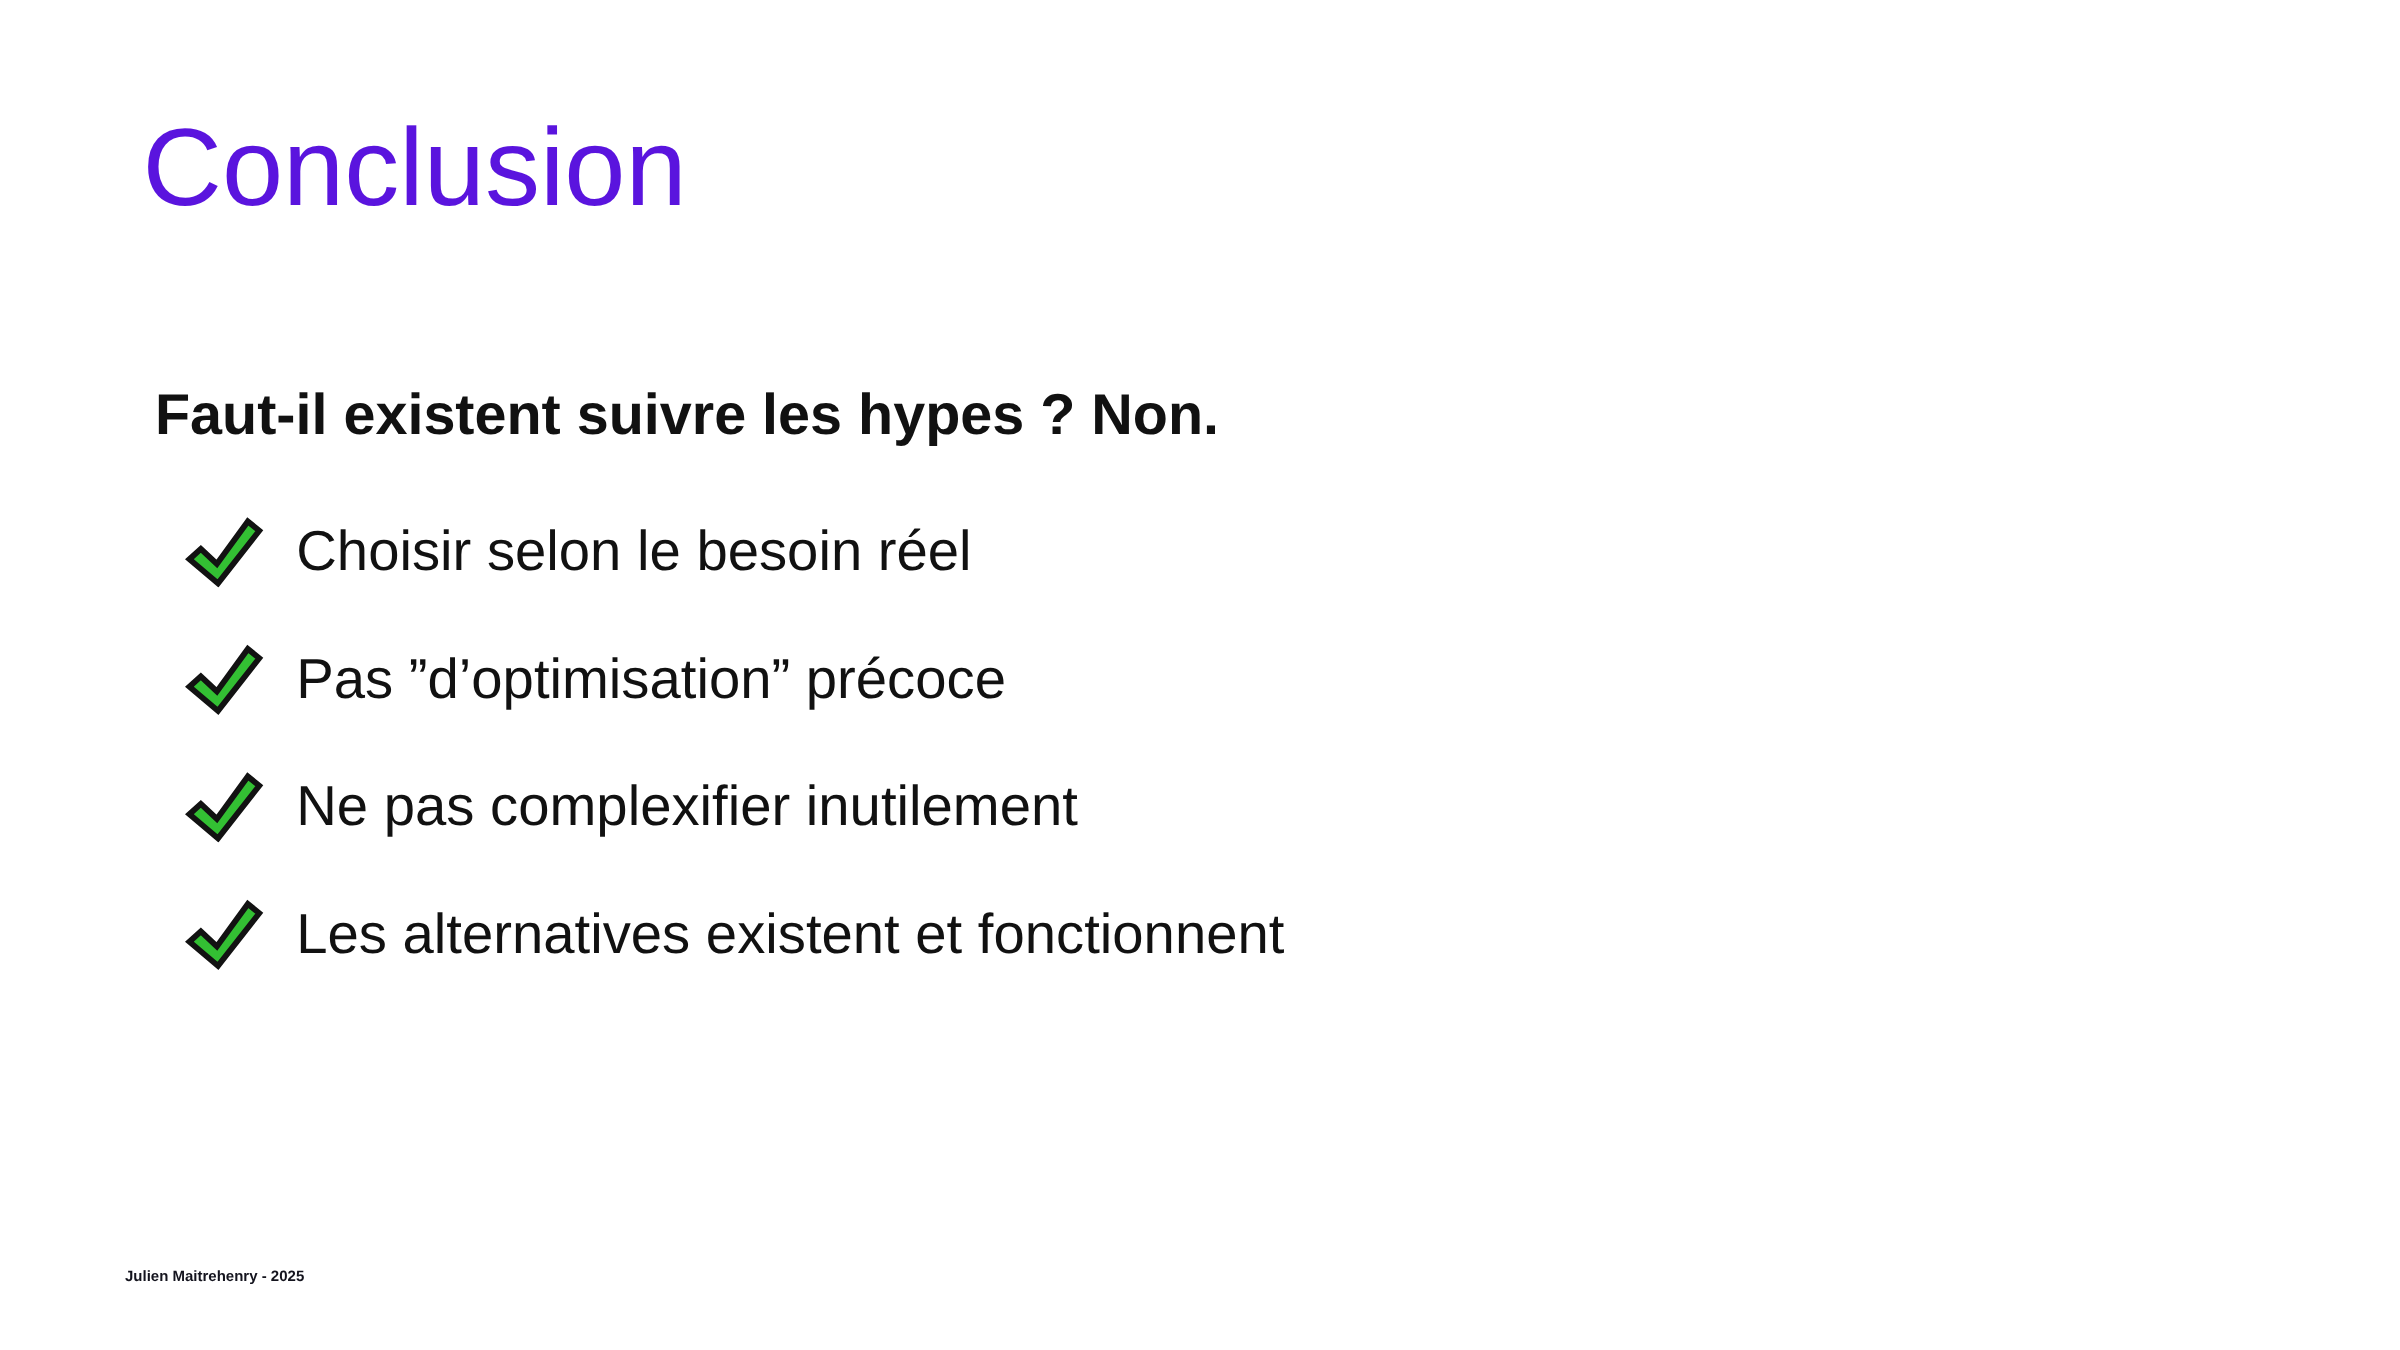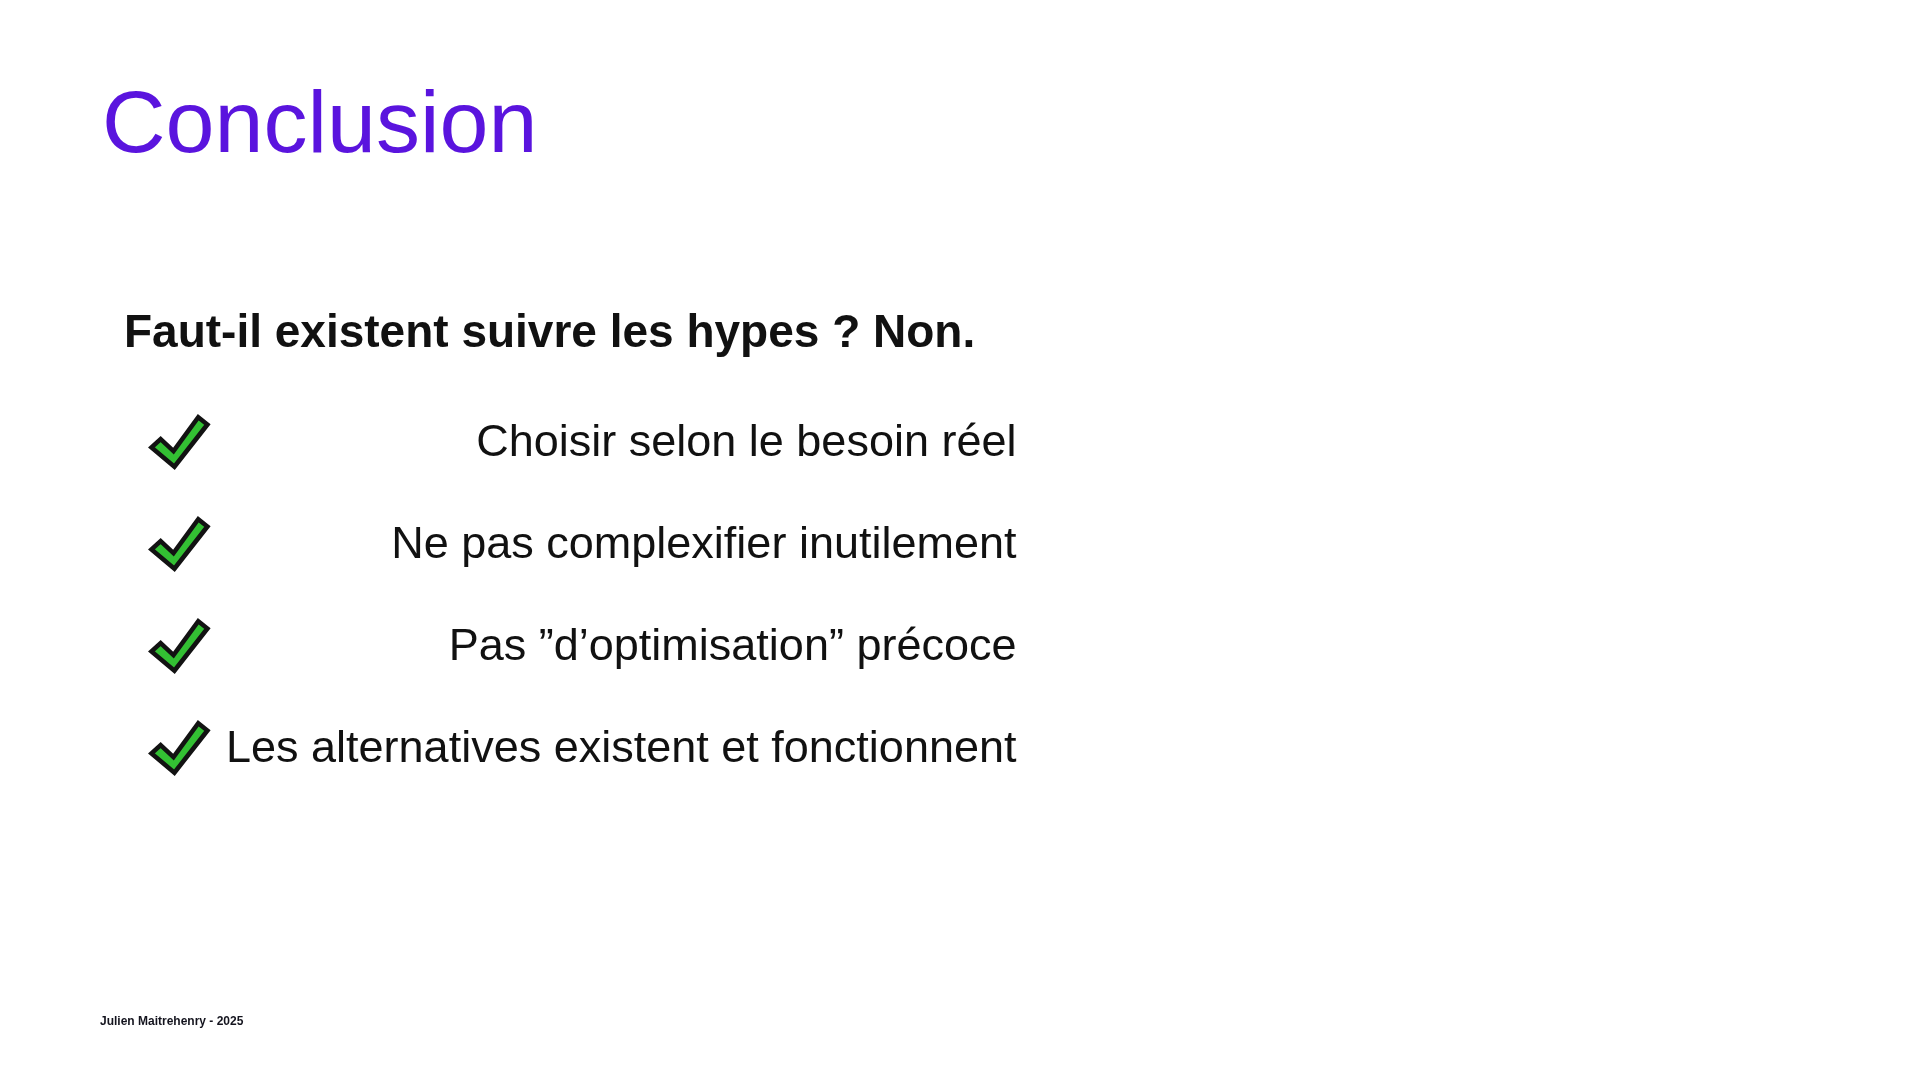--- a/index.html
+++ b/index.html
@@ -15,39 +15,39 @@
   body{
     width:1920px;height:1080px;
     background:var(--bg-color);
     font-family:"Liberation Sans","DejaVu Sans",sans-serif;
     position:relative;overflow:hidden;
     color:var(--text-color);
   }
   .slide{position:absolute;inset:0;}
   .title{
     position:absolute;left:102px;top:78px;
-    margin:0;
+    margin:12px;
     font-size:88px;font-weight:400;line-height:1;
     color:var(--title-color);
     white-space:nowrap;
   }
   .lead{
     position:absolute;left:124px;top:306px;
     margin:0;
     font-size:46px;font-weight:700;line-height:1.1;
     color:var(--text-color);
     white-space:nowrap;
   }
   .checklist{
     position:absolute;left:146px;top:390px;
     margin:0;padding:0;list-style:none;
   }
   .checklist li{
     height:102px;
-    display:flex;align-items:center;gap:14px;justify-content:space-between;
+    display:flex;align-items:center;gap:25px;
   }
   .check-icon{display:inline-block;width:66px;height:58px;flex:0 0 66px;}
   .check-icon svg{width:66px;height:58px;display:block;}
   .check-icon polygon{
     fill:var(--check-fill);
     stroke:var(--check-outline);
     stroke-width:5;
     stroke-linejoin:miter;
   }
   .item-text{
@@ -79,29 +79,29 @@
           </svg>
       </span>
       <span class="item-text">Choisir selon le besoin réel</span>
     </li>
     <li>
       <span class="check-icon">
         <svg viewBox="0 0 72 62" xmlns="http://www.w3.org/2000/svg">
             <polygon points="16,29 30,42 57,5 67,13 31,59 6,38"></polygon>
           </svg>
       </span>
-      <span class="item-text">Ne pas complexifier inutilement</span>
+      <span class="item-text">Pas ”d’optimisation” précoce</span>
     </li>
     <li>
       <span class="check-icon">
         <svg viewBox="0 0 72 62" xmlns="http://www.w3.org/2000/svg">
             <polygon points="16,29 30,42 57,5 67,13 31,59 6,38"></polygon>
           </svg>
       </span>
-      <span class="item-text">Pas ”d’optimisation” précoce</span>
+      <span class="item-text">Ne pas complexifier inutilement</span>
     </li>
     <li>
       <span class="check-icon">
         <svg viewBox="0 0 72 62" xmlns="http://www.w3.org/2000/svg">
             <polygon points="16,29 30,42 57,5 67,13 31,59 6,38"></polygon>
           </svg>
       </span>
       <span class="item-text">Les alternatives existent et fonctionnent</span>
     </li>
   </ul>

